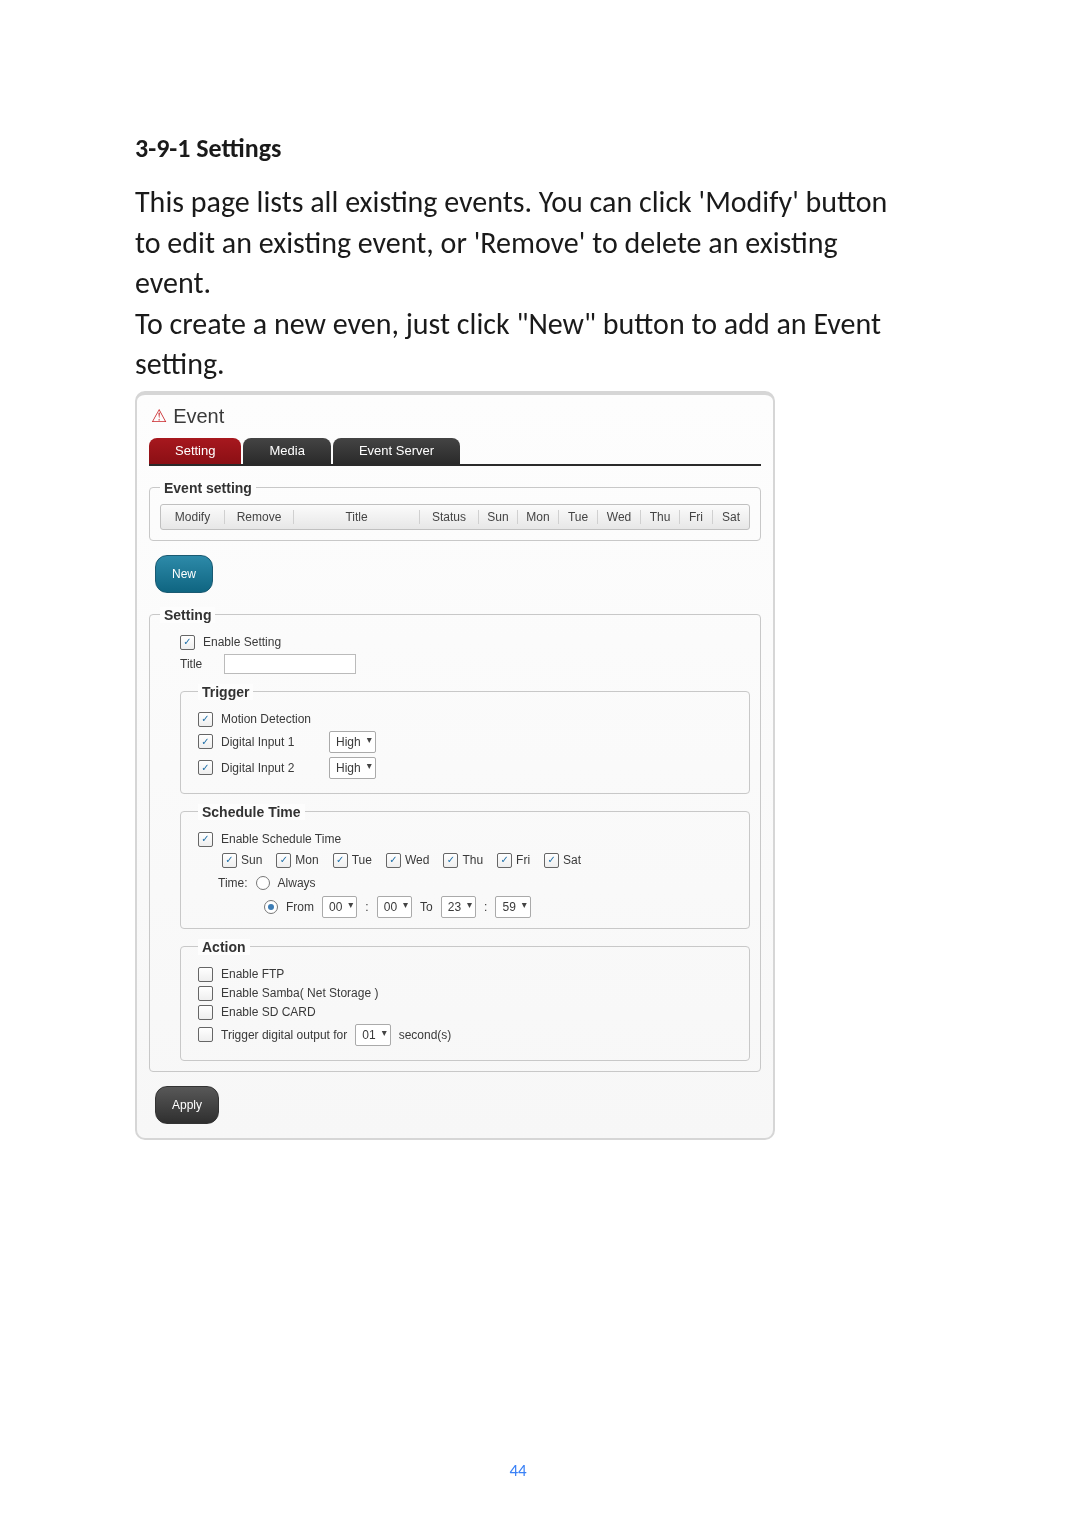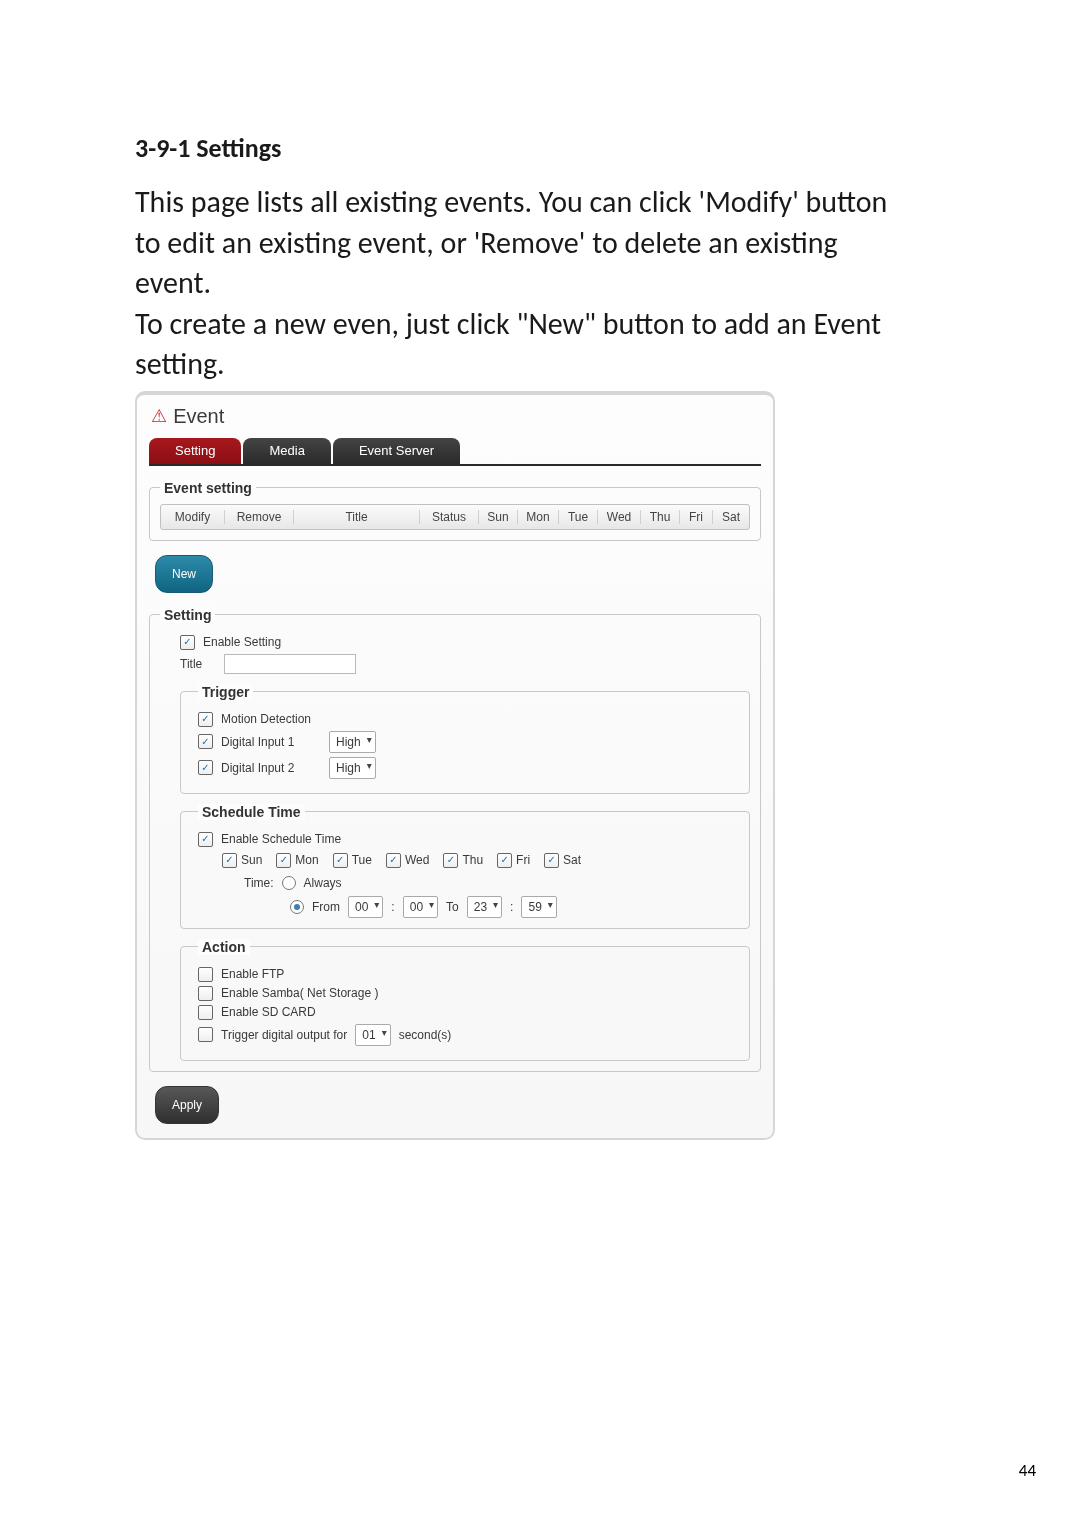--- a/index.html
+++ b/index.html
@@ -165,29 +165,29 @@
     font-size: 12px;
   }
   .sel::after {
     content: "▾";
     position: absolute; right: 3px; top: 2px;
     font-size: 10px; color: #444;
   }
   .indent1 { margin-left: 20px; }
   .days-row { display: flex; gap: 14px; align-items: center; margin: 6px 0 8px 24px; flex-wrap: wrap; }
   .day { display: flex; align-items: center; gap: 4px; }
-  .time-row { display: flex; align-items: center; gap: 8px; margin-left: 46px; }
+  .time-row { display: flex; align-items: center; gap: 8px; margin-left: 20px; }
   .pageno {
     position: absolute;
     bottom: 46px;
     left: 0;
     width: 100%;
-    text-align: right;
+    text-align: center;
     font-size: 17px;
-    color: #000000;
+    color: #3b82f6;
     margin-top: 40px;
   }
 </style>
 </head>
 <body>
 
 <div class="page">
 
   <h2 class="section-heading">3-9-1 Settings</h2>
 

